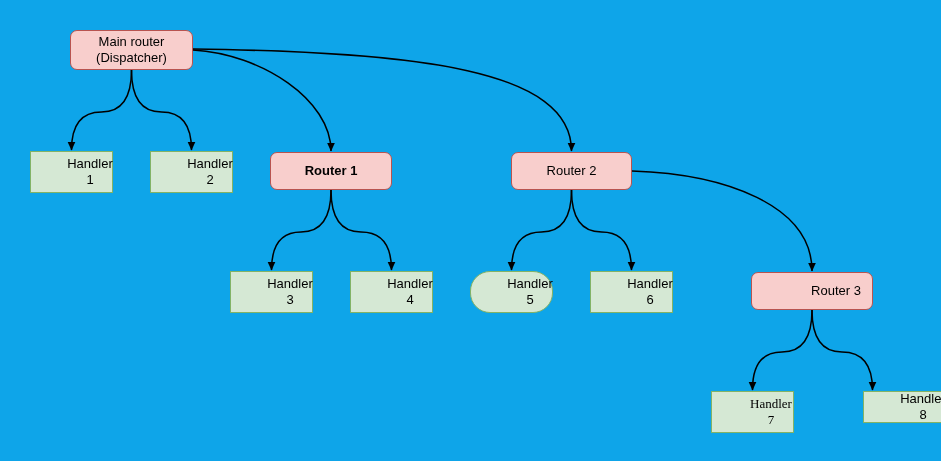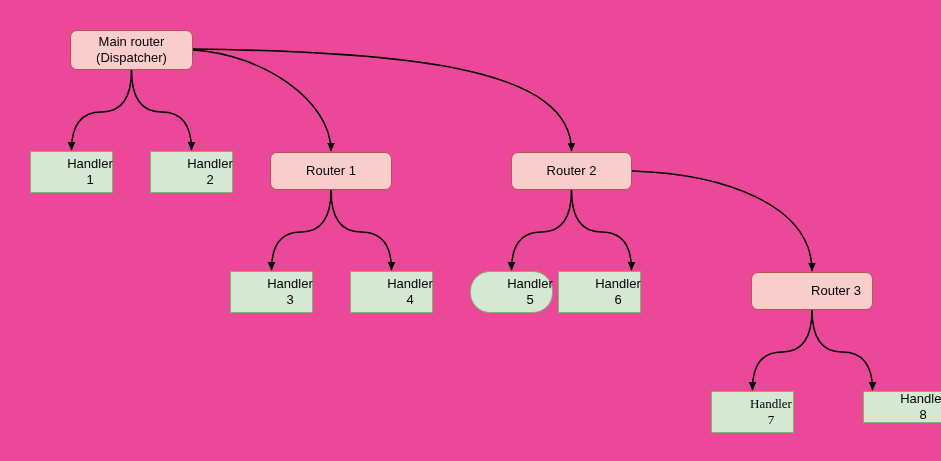--- a/index.html
+++ b/index.html
@@ -4,21 +4,21 @@
 <style>
   html, body {
     margin: 0;
     padding: 0;
     background: #ffffff;
   }
   .canvas {
     position: relative;
     width: 941px;
     height: 461px;
-    background: #ec4899;
+    background: #0ea5e9;
     font-family: "Liberation Sans", sans-serif;
     overflow: hidden;
   }
   svg.edges {
     position: absolute;
     left: 0;
     top: 0;
     width: 941px;
     height: 461px;
   }
@@ -85,36 +85,36 @@
       <div class="node router" style="left: 70px; top: 30px; width: 123px; height: 40px;">
         <span class="label">Main router
 (Dispatcher)</span>
       </div>
       <div class="node handler" style="left: 30px; top: 151px; width: 83px; height: 42px;">
         <span class="label">Handler 1</span>
       </div>
       <div class="node handler" style="left: 150px; top: 151px; width: 83px; height: 42px;">
         <span class="label">Handler 2</span>
       </div>
-      <div class="node router" style="left: 270px; top: 152px; width: 122px; height: 38px;">
+      <div class="node router" style="left: 270px; top: 152px; width: 122px; height: 38px; font-weight: bold;">
         <span class="label">Router 1</span>
       </div>
       <div class="node router" style="left: 511px; top: 152px; width: 121px; height: 38px;">
         <span class="label">Router 2</span>
       </div>
       <div class="node handler" style="left: 230px; top: 271px; width: 83px; height: 42px;">
         <span class="label">Handler 3</span>
       </div>
       <div class="node handler" style="left: 350px; top: 271px; width: 83px; height: 42px;">
         <span class="label">Handler 4</span>
       </div>
       <div class="node handler" style="left: 470px; top: 271px; width: 83px; height: 42px; border-radius: 20px;">
         <span class="label">Handler 5</span>
       </div>
-      <div class="node handler" style="left: 558px; top: 271px; width: 83px; height: 42px;">
+      <div class="node handler" style="left: 590px; top: 271px; width: 83px; height: 42px;">
         <span class="label">Handler 6</span>
       </div>
       <div class="node router" style="left: 751px; top: 272px; width: 122px; height: 38px; padding-left: 48px;">
         <span class="label">Router 3</span>
       </div>
       <div class="node handler" style="left: 711px; top: 391px; width: 83px; height: 42px; font-family: Liberation Serif, serif;">
         <span class="label">Handler 7</span>
       </div>
       <div class="node handler" style="left: 831px; top: 391px; width: 83px; height: 32px; margin-left: 32px;">
         <span class="label">Handler 8</span>

